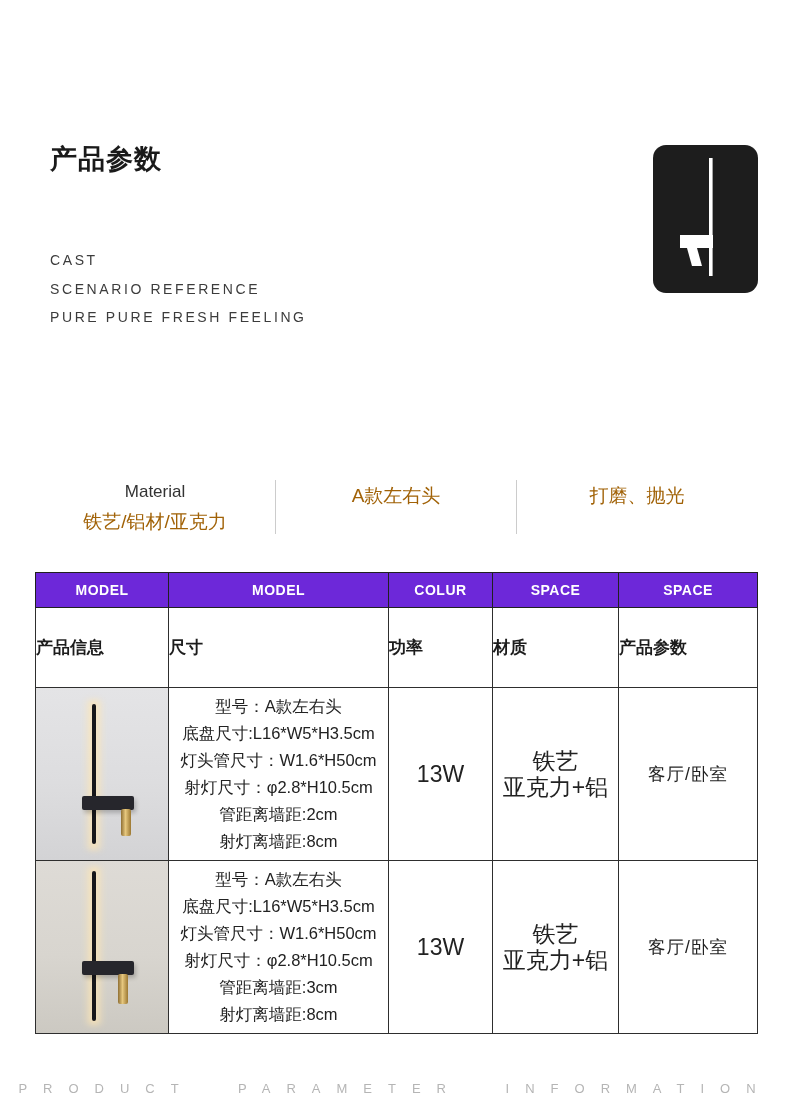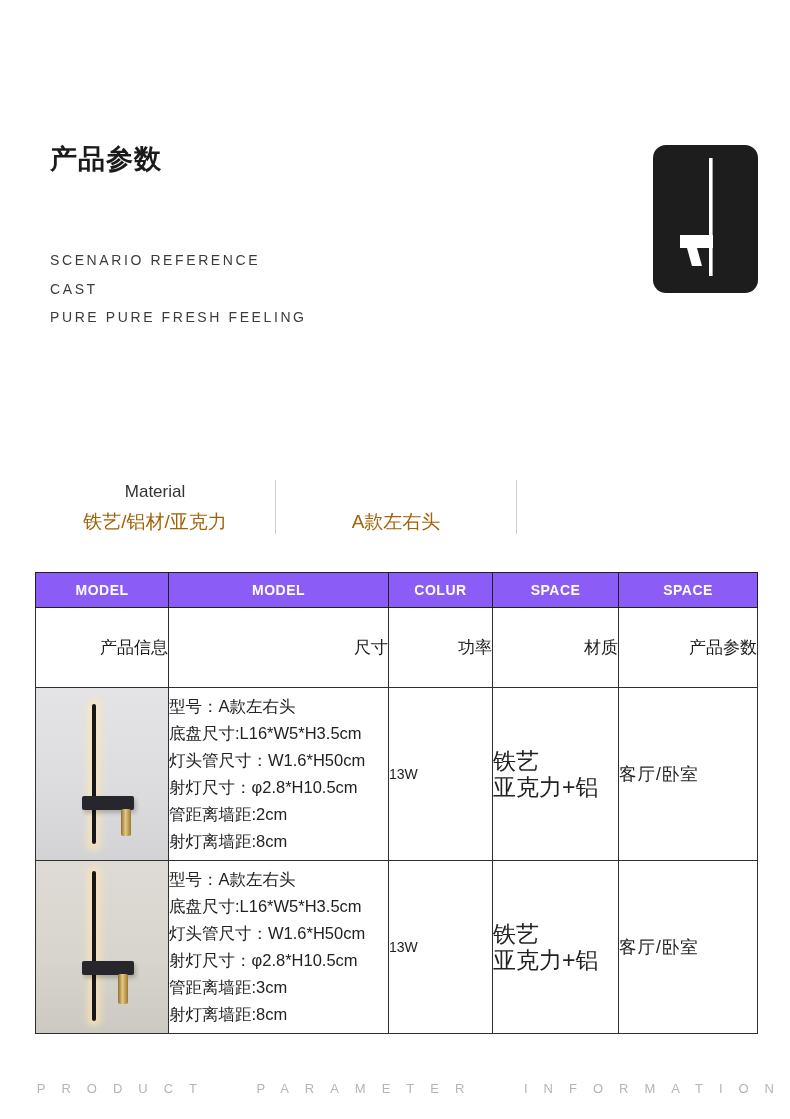--- a/index.html
+++ b/index.html
@@ -36,21 +36,21 @@
     letter-spacing: 2.6px;
     line-height: 28.5px;
   }
 
   
   .features {
     position: absolute;
     left: 35px; top: 476px;
     width: 722px;
     display: flex;
-    align-items: flex-end;
+    align-items: flex-start;
   }
   .feature {
     flex: 1;
     text-align: center;
     padding-top: 3px;
   }
   .feature .f-label { font-size: 17px; color: #333333; line-height: 26px; }
   .feature .f-value { font-size: 19px; color: #a16207; line-height: 33px; }
   .f-divider {
     width: 1px;
@@ -63,46 +63,47 @@
   .spec-table {
     position: absolute;
     left: 35px; top: 572px;
     width: 722px;
     border-collapse: collapse;
     table-layout: fixed;
   }
   .spec-table td, .spec-table th { border: 1px solid #2e2e2e; }
   .spec-table thead th {
     height: 35px;
-    background: #8b5cf6;
+    background: #6d28d9;
     border-color: #202020;
     color: #ffffff;
     font-size: 14px;
     font-weight: bold;
     letter-spacing: 0.5px;
     text-align: center;
   }
   .subheader td {
     height: 80px;
     font-size: 17px;
-    font-weight: normal;
+    font-weight: bold;
     color: #1c1c1c;
-    text-align: right;
+    text-align: left;
   }
   .datarow td {
     height: 172px;
+    text-align: center;
     vertical-align: middle;
     color: #222222;
   }
   .size-cell {
     font-size: 16.5px;
     line-height: 27px;
     white-space: pre-line;
   }
-  .power-cell { font-size: 14px; }
+  .power-cell { font-size: 23px; }
   .material-cell { font-size: 23px; line-height: 26px; white-space: pre-line; }
   .space-cell { font-size: 17.5px; letter-spacing: 1px; }
   .img-cell { padding: 0; }
 
   
   .lamp-photo {
     position: relative;
     width: 100%;
     height: 172px;
     overflow: hidden;
@@ -141,21 +142,21 @@
   .v2 .lamp-bar { top: 10px; height: 150px; }
   .v2 .lamp-glow { top: 6px; height: 158px; }
   .v2 .lamp-bracket { top: 100px; }
   .v2 .lamp-cyl { left: 82px; top: 113px; height: 30px; }
 
   
   .footer-strip {
     position: absolute;
     left: 0; top: 1081px;
     width: 790px;
-    text-align: right;
+    text-align: center;
     font-size: 13px;
     color: #b5b5b5;
     letter-spacing: 16px;
     word-spacing: 24px;
     white-space: nowrap;
   }
 </style>
 </head>
 <body>
 
@@ -166,36 +167,37 @@
   <div class="icon-card">
     <svg width="105" height="148" viewBox="0 0 105 148" xmlns="http://www.w3.org/2000/svg" aria-hidden="true">
       <rect x="0" y="0" width="105" height="148" rx="13" fill="#1d1d1d"></rect>
       <rect x="56" y="13" width="3.6" height="118" fill="#ffffff"></rect>
       <rect x="27" y="90" width="33" height="13" fill="#ffffff"></rect>
       <polygon points="34,103 44,103 49,121 39,121" fill="#ffffff"></polygon>
     </svg>
   </div>
 
   <div class="subtitle">
+    <div>CAST</div>
     <div>SCENARIO REFERENCE</div>
-    <div>CAST</div>
     <div>PURE PURE FRESH FEELING</div>
   </div>
 
   <div class="features">
     <div class="feature">
       <div class="f-label">Material</div>
       <div class="f-value">铁艺/铝材/亚克力</div>
     </div>
     <div class="f-divider"></div>
     <div class="feature">
       <div class="f-value">A款左右头</div>
     </div>
     <div class="f-divider"></div>
     <div class="feature">
+      <div class="f-value">打磨、抛光</div>
     </div>
   </div>
 
   <table class="spec-table">
     <colgroup>
       <col style="width:133px">
         <col style="width:220px">
         <col style="width:104px">
         <col style="width:126px">
         <col style="width:139px">

